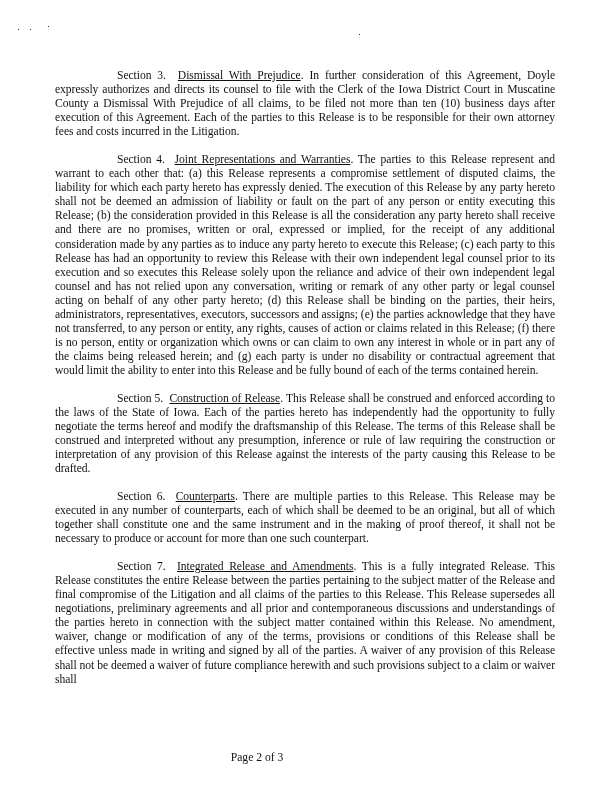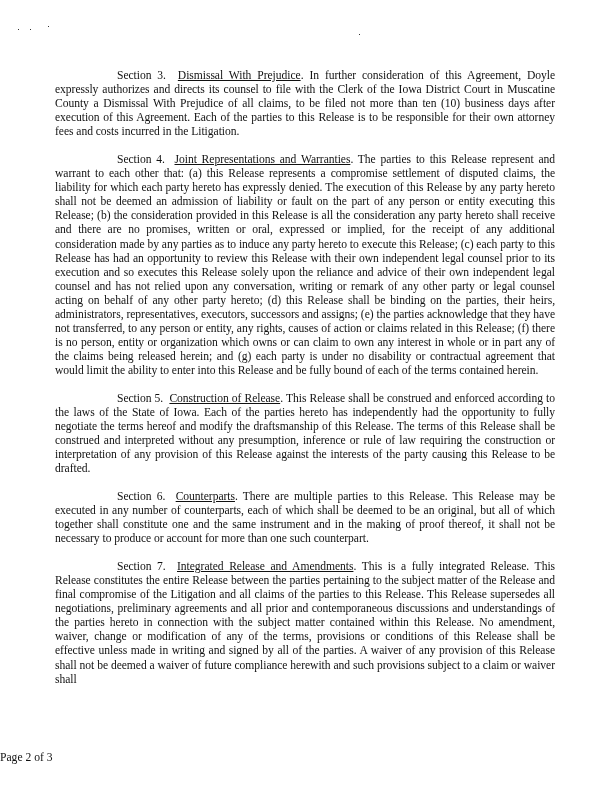--- a/index.html
+++ b/index.html
@@ -17,21 +17,21 @@
     line-height: 14.1px;
     text-align: justify;
     margin: 0 0 13.5px 0;
     text-indent: 62px;
     letter-spacing: -0.05px;
   }
   .sec-num { }
   .sec-title { text-decoration: underline; }
   .footer {
     position: absolute; left: 0; width: 514px; top: 751px;
-    font-size: 11.6px;
+    text-align: center; font-size: 11.6px;
   }
 </style>
 </head>
 <body>
 
 <div class="speck" style="left:18px;top:29px;"></div>
 <div class="speck" style="left:30px;top:29px;"></div>
 <div class="speck" style="left:48px;top:26px;"></div>
 <div class="speck" style="left:359px;top:34px;"></div>
 

